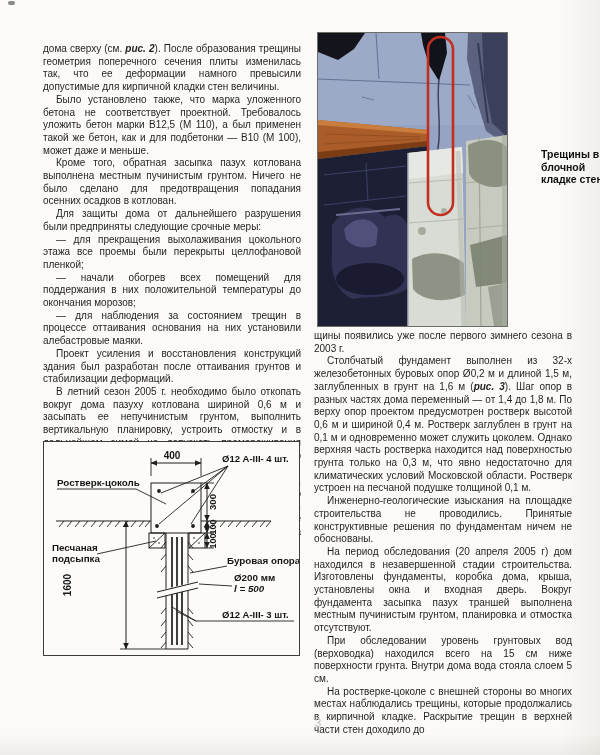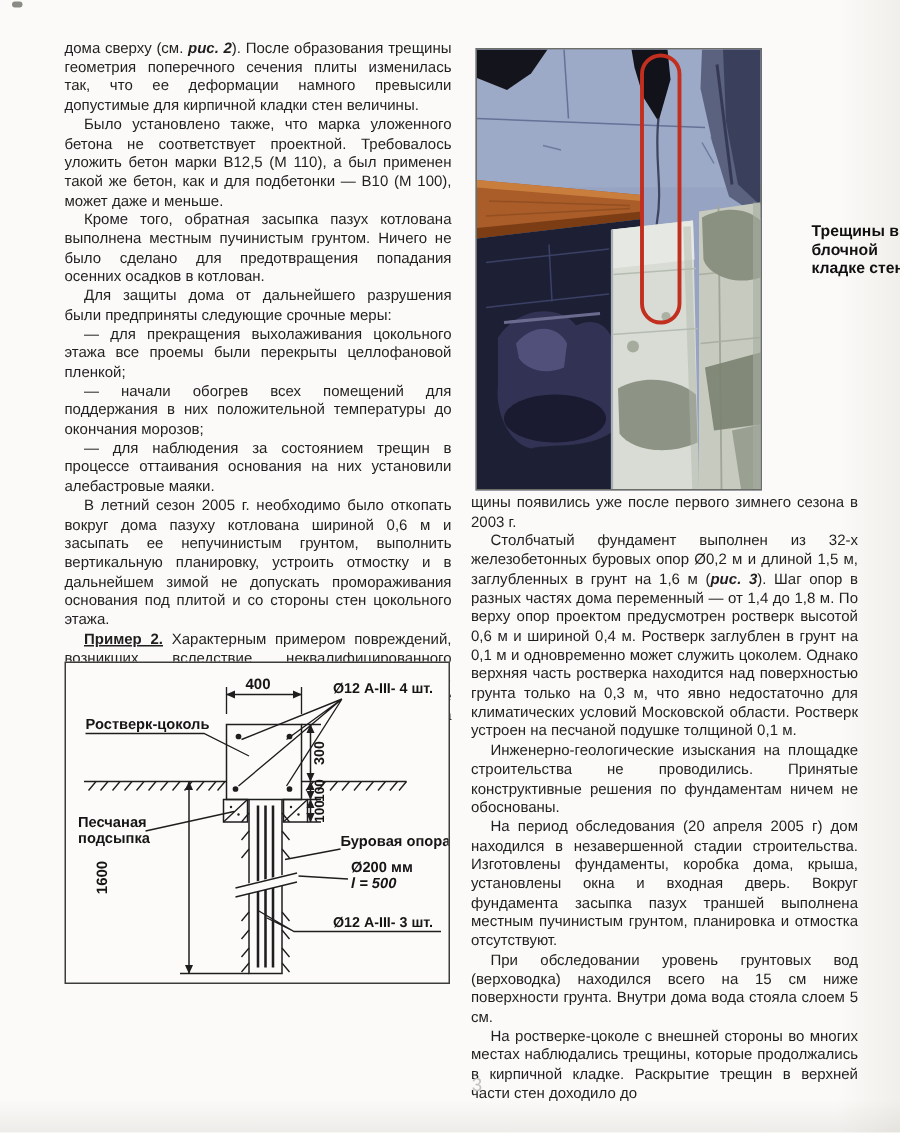--- a/index.html
+++ b/index.html
@@ -6,21 +6,21 @@
   body{width:600px;height:755px;font-family:"Liberation Sans",sans-serif;background:#fbfaf8;}
   .page{position:relative;width:600px;height:755px;overflow:hidden;
         background:linear-gradient(90deg,#fbfaf8 0 93%,#f1efeb 100%),#fbfaf8;}
   .page::after{content:"";position:absolute;left:0;right:0;bottom:0;height:22px;
         background:linear-gradient(180deg,rgba(0,0,0,0) 0,rgba(120,115,105,.10) 100%);pointer-events:none;}
   .speck{position:absolute;left:8px;top:1px;width:7px;height:4px;background:#8a8a86;border-radius:2px;}
 
   
   .col{position:absolute;width:258px;font-size:10px;line-height:12.7px;color:#1f1f1f;
        text-align:justify;hyphens:auto;}
-  .col.left{left:43px;top:27px;}
+  .col.left{left:43px;top:43px;}
   .col.right{left:314px;top:330px;}
   .col p{margin:0;text-indent:13px;}
   .col p.noind{text-indent:0;}
   .ref{font-weight:700;font-style:italic;}
   .lead{font-weight:700;text-decoration:underline;}
 
   
   .photo-frame{position:absolute;left:317px;top:32px;width:189px;height:293px;
        border:1px solid #6e6e68;background:#98a5c4;}
   .photo-frame svg{display:block;width:100%;height:100%;}
@@ -48,20 +48,21 @@
   <div class="speck"></div>
 
   <div class="col left">
     <p class="noind"><span>дома сверху (см. </span><b class="ref">рис. 2</b><span>). После образования трещины геометрия поперечного сечения плиты изменилась так, что ее деформации намного превысили допустимые для кирпичной кладки стен величины.</span></p>
     <p>Было установлено также, что марка уложенного бетона не соответствует проектной. Требовалось уложить бетон марки В12,5 (М 110), а был применен такой же бетон, как и для подбетонки — В10 (М 100), может даже и меньше.</p>
     <p>Кроме того, обратная засыпка пазух котлована выполнена местным пучинистым грунтом. Ничего не было сделано для предотвращения попадания осенних осадков в котлован.</p>
     <p>Для защиты дома от дальнейшего разрушения были предприняты следующие срочные меры:</p>
     <p>— для прекращения выхолаживания цокольного этажа все проемы были перекрыты целлофановой пленкой;</p>
     <p>— начали обогрев всех помещений для поддержания в них положительной температуры до окончания морозов;</p>
     <p>— для наблюдения за состоянием трещин в процессе оттаивания основания на них установили алебастровые маяки.</p>
+    <p>Проект усиления и восстановления конструкций здания был разработан после оттаивания грунтов и стабилизации деформаций.</p>
     <p>В летний сезон 2005 г. необходимо было откопать вокруг дома пазуху котлована шириной 0,6 м и засыпать ее непучинистым грунтом, выполнить вертикальную планировку, устроить отмостку и в дальнейшем зимой не допускать промораживания основания под плитой и со стороны стен цокольного этажа.</p>
     <p><b class="lead">Пример 2.</b><span> Характерным примером повреждений, возникших вследствие неквалифицированного проектирования фундаментов из буровых опор, представляет дом, застройщик которого уже в течение нескольких лет не мог закончить строительство из-за многочисленных трещин в цоколе и стенах. Тре-</span></p>
   </div>
 
   <div class="photo-frame">
     <svg viewBox="0 0 189 293" preserveAspectRatio="none">
       <rect width="189" height="293" fill="#96a3c2"></rect>
       <rect width="189" height="92" fill="#a3afcc" opacity=".55"></rect>
 
       <g stroke="#5f6c92" stroke-width="1" fill="none" opacity=".9">

